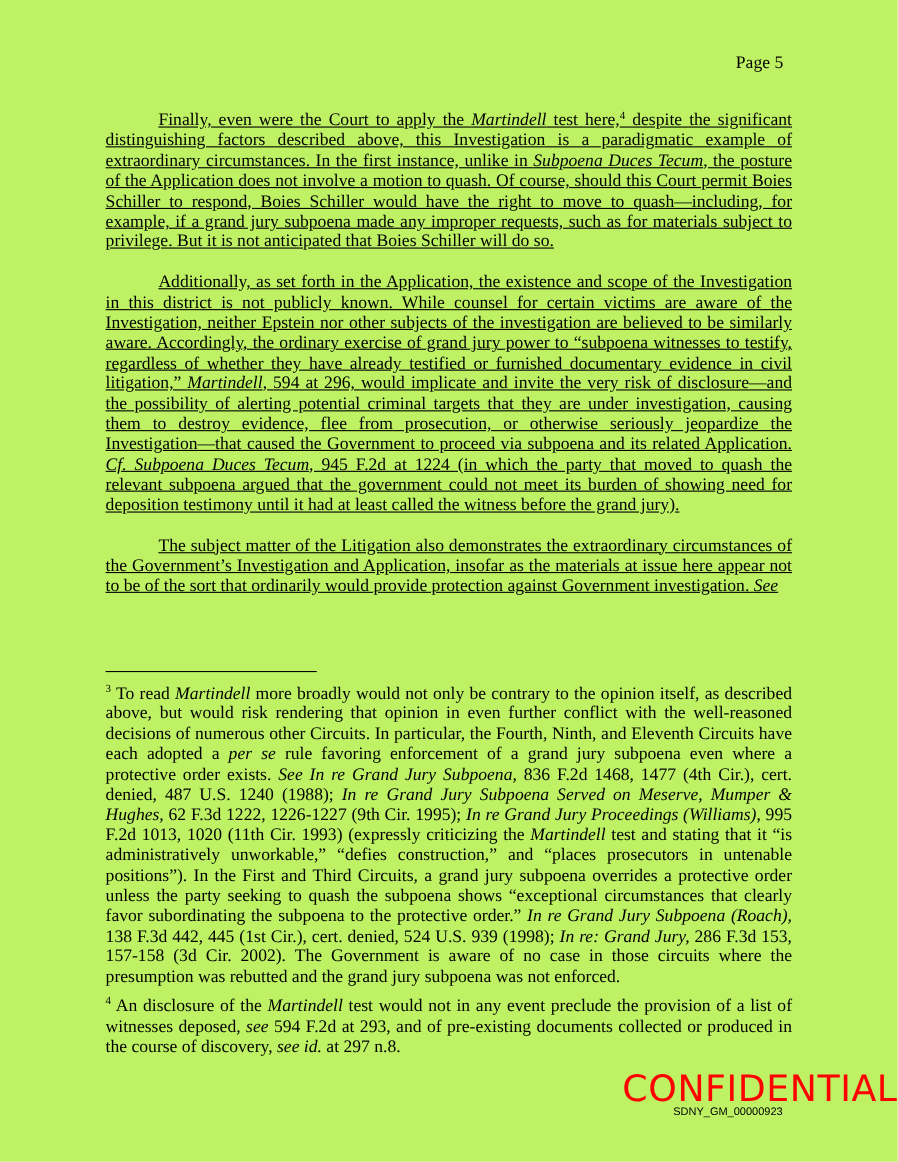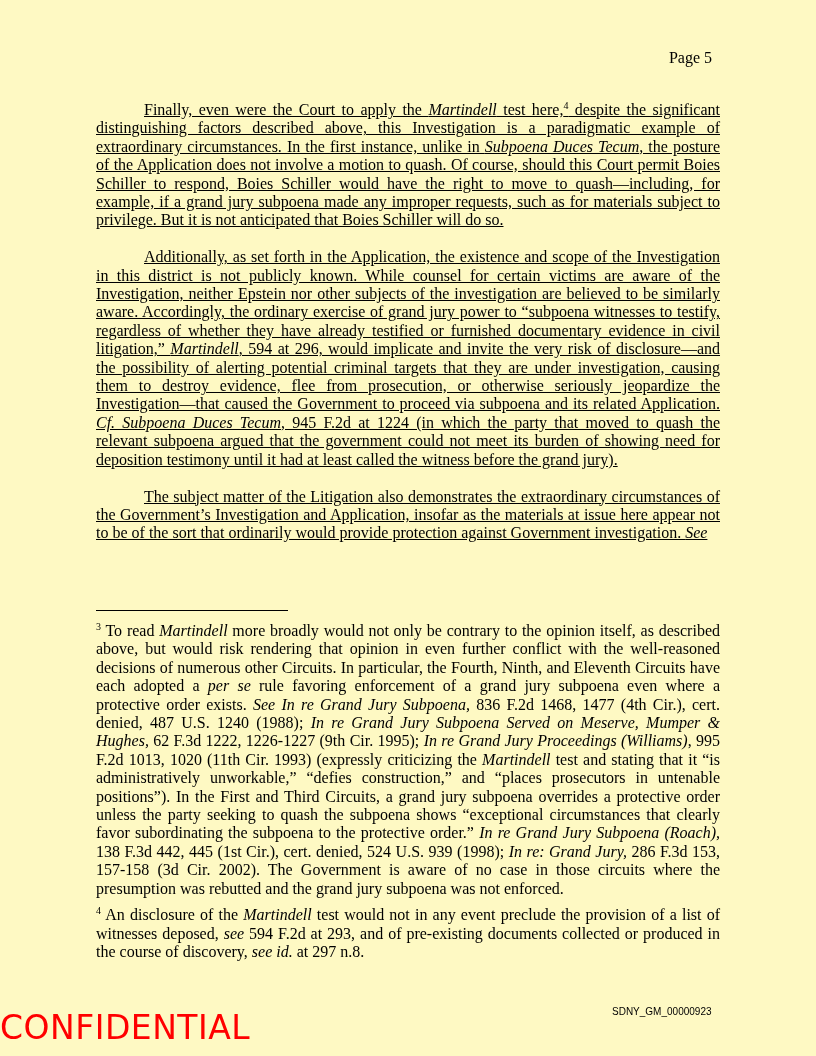--- a/index.html
+++ b/index.html
@@ -1,29 +1,29 @@
 <!DOCTYPE html>
 <html><head>
 <meta charset="utf-8">
 <style>
   html, body { margin: 0; padding: 0; background: #ffffff; }
   body { width: 816px; height: 1056px; position: relative; overflow: hidden; }
-  .page { position: absolute; left: 0; top: 0; width: 816px; height: 1056px; background: #fef9c3; color: #000;
+  .page { position: absolute; left: 0; top: 0; width: 816px; height: 1056px; background: #bef264; color: #000;
           font-family: "Liberation Serif", serif; }
   .page-num { position: absolute; right: 104px; top: 48px; font-size: 16px; line-height: 19px; }
   .body-text { position: absolute; left: 96px; top: 101px; width: 624px; font-size: 16px; line-height: 18.4px; }
   .body-text p { margin: 0 0 18.4px 0; text-align: justify; }
   .body-text p.indent { text-indent: 48px; text-decoration: underline; }
   .fn-rule { position: absolute; left: 96px; top: 610px; width: 192px; height: 0; border-top: 1px solid #000; }
   .footnotes { position: absolute; left: 96px; top: 619px; width: 624px; font-size: 16px; line-height: 18.4px; }
   .footnotes p { margin: 3px 0 8px 0; text-align: justify; }
   sup { font-size: 10px; line-height: 0; vertical-align: 6px; }
   i { font-style: italic; }
   .bates { position: absolute; left: 612px; top: 1006px; font-family: "Liberation Sans", sans-serif; font-size: 10px; color: #000; }
-  .confidential { position: absolute; left: 0; width: 816px; top: 1008px; text-align: left;
+  .confidential { position: absolute; left: 0; width: 816px; top: 970px; text-align: right;
                   font-family: "DejaVu Sans", sans-serif; font-size: 33px; color: #ff0000; letter-spacing: 0.5px; }
 </style>
 </head>
 <body>
 
 <div class="page">
 
   <div class="page-num">Page 5</div>
 
   <div class="body-text">

